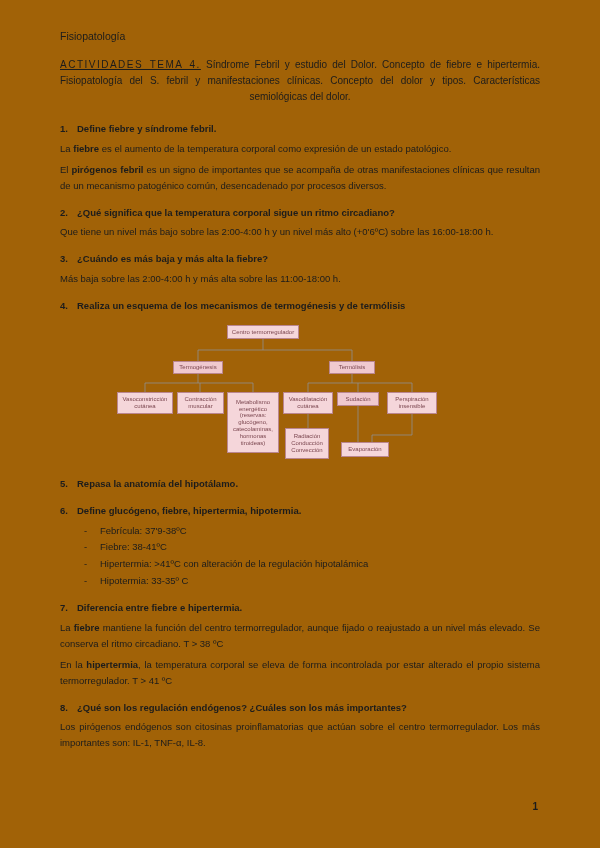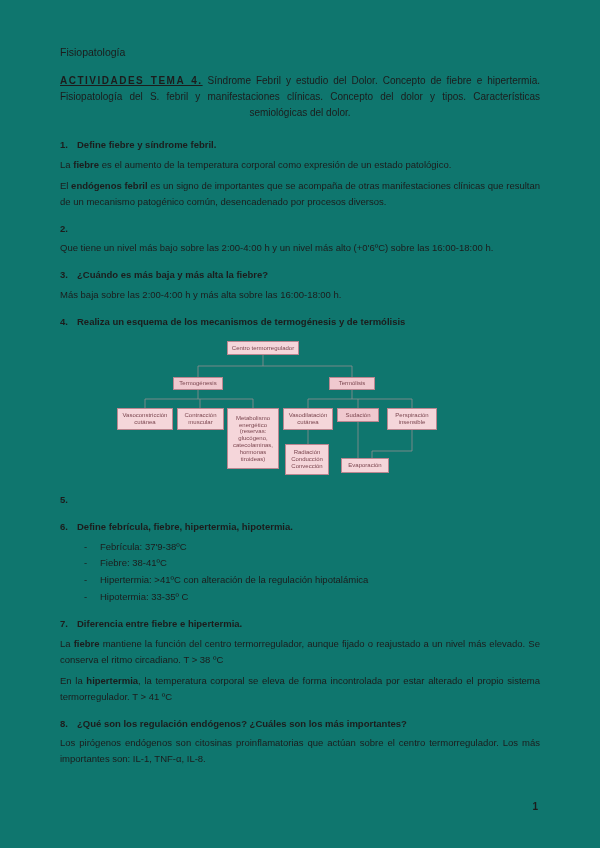--- a/index.html
+++ b/index.html
@@ -2,36 +2,36 @@
 <html><head>
 <meta charset="utf-8">
 <style>
   * { box-sizing: border-box; margin: 0; padding: 0; }
   html, body { background: #e9e9e9; }
   .page {
     position: relative;
     width: 600px;
     height: 848px;
     margin: 0 auto;
-    background: #0f766e;
+    background: #a16207;
     font-family: "Liberation Sans", sans-serif;
     color: #1c1c1c;
-    padding: 46px 60px 0 60px;
+    padding: 30px 60px 0 60px;
     overflow: hidden;
   }
   .course { font-size: 10.5px; margin-bottom: 15px; }
   .title {
     font-size: 10px;
     line-height: 1.6;
     text-align: justify;
     text-align-last: center;
     margin-bottom: 17px;
   }
   .u-seg { text-decoration: underline; }
-  .title .u-seg { letter-spacing: 1.5px; font-weight: bold; }
+  .title .u-seg { letter-spacing: 1.5px; font-weight: normal; }
   .b-seg { font-weight: bold; }
   .q { margin-bottom: 12px; }
   .q-head { display: flex; font-weight: bold; font-size: 9.5px; line-height: 1.55; margin-bottom: 4px; }
   .q-num { width: 17px; flex-shrink: 0; }
   .body { font-size: 9.5px; line-height: 1.65; text-align: justify; margin-bottom: 6px; }
   .list { margin-top: 2px; }
   .li { display: flex; font-size: 9.5px; line-height: 1.75; padding-left: 24px; }
   .li-b { width: 16px; flex-shrink: 0; }
 
   
@@ -74,36 +74,37 @@
   <div class="course">Fisiopatología</div>
 
   <p class="title"><span class="u-seg">ACTIVIDADES TEMA 4.</span><span> Síndrome Febril y estudio del Dolor. Concepto de fiebre e hipertermia. Fisiopatología del S. febril y manifestaciones clínicas. Concepto del dolor y tipos. Características semiológicas del dolor.</span></p>
 
   <section class="q">
     <div class="q-head">
       <span class="q-num">1.</span>
       <span class="q-title">Define fiebre y síndrome febril.</span>
     </div>
     <p class="body"><span>La </span><span class="b-seg">fiebre</span><span> es el aumento de la temperatura corporal como expresión de un estado patológico.</span></p>
-    <p class="body"><span>El </span><span class="b-seg">endógenos febril</span><span> es un signo de importantes que se acompaña de otras manifestaciones clínicas que resultan de un mecanismo patogénico común, desencadenado por procesos diversos.</span></p>
+    <p class="body"><span>El </span><span class="b-seg">pirógenos febril</span><span> es un signo de importantes que se acompaña de otras manifestaciones clínicas que resultan de un mecanismo patogénico común, desencadenado por procesos diversos.</span></p>
   </section>
 
   <section class="q">
     <div class="q-head">
       <span class="q-num">2.</span>
+      <span class="q-title">¿Qué significa que la temperatura corporal sigue un ritmo circadiano?</span>
     </div>
     <p class="body">Que tiene un nivel más bajo sobre las 2:00-4:00 h y un nivel más alto (+0'6ºC) sobre las 16:00-18:00 h.</p>
   </section>
 
   <section class="q">
     <div class="q-head">
       <span class="q-num">3.</span>
       <span class="q-title">¿Cuándo es más baja y más alta la fiebre?</span>
     </div>
-    <p class="body">Más baja sobre las 2:00-4:00 h y más alta sobre las 16:00-18:00 h.</p>
+    <p class="body">Más baja sobre las 2:00-4:00 h y más alta sobre las 11:00-18:00 h.</p>
   </section>
 
   <section class="q">
     <div class="q-head">
       <span class="q-num">4.</span>
       <span class="q-title">Realiza un esquema de los mecanismos de termogénesis y de termólisis</span>
     </div>
 
     <div class="diagram">
       <svg class="connectors" width="380" height="142" viewBox="0 0 380 142">
@@ -122,27 +123,28 @@
       <div class="dnode branch" style="left:227px;top:69px;width:42px;height:14px;">Sudación</div>
       <div class="dnode" style="left:277px;top:69px;width:50px;height:22px;">Perspiración insensible</div>
       <div class="dnode" style="left:175px;top:105px;width:44px;height:31px;">Radiación Conducción Convección</div>
       <div class="dnode" style="left:231px;top:119px;width:48px;height:15px;">Evaporación</div>
     </div>
   </section>
 
   <section class="q">
     <div class="q-head">
       <span class="q-num">5.</span>
+      <span class="q-title">Repasa la anatomía del hipotálamo.</span>
     </div>
   </section>
 
   <section class="q">
     <div class="q-head">
       <span class="q-num">6.</span>
-      <span class="q-title">Define febrícula, fiebre, hipertermia, hipotermia.</span>
+      <span class="q-title">Define glucógeno, fiebre, hipertermia, hipotermia.</span>
     </div>
     <div class="list">
       <div class="li">
         <span class="li-b">-</span>
         <span>Febrícula: 37'9-38ºC</span>
       </div>
       <div class="li">
         <span class="li-b">-</span>
         <span>Fiebre: 38-41ºC</span>
       </div>

